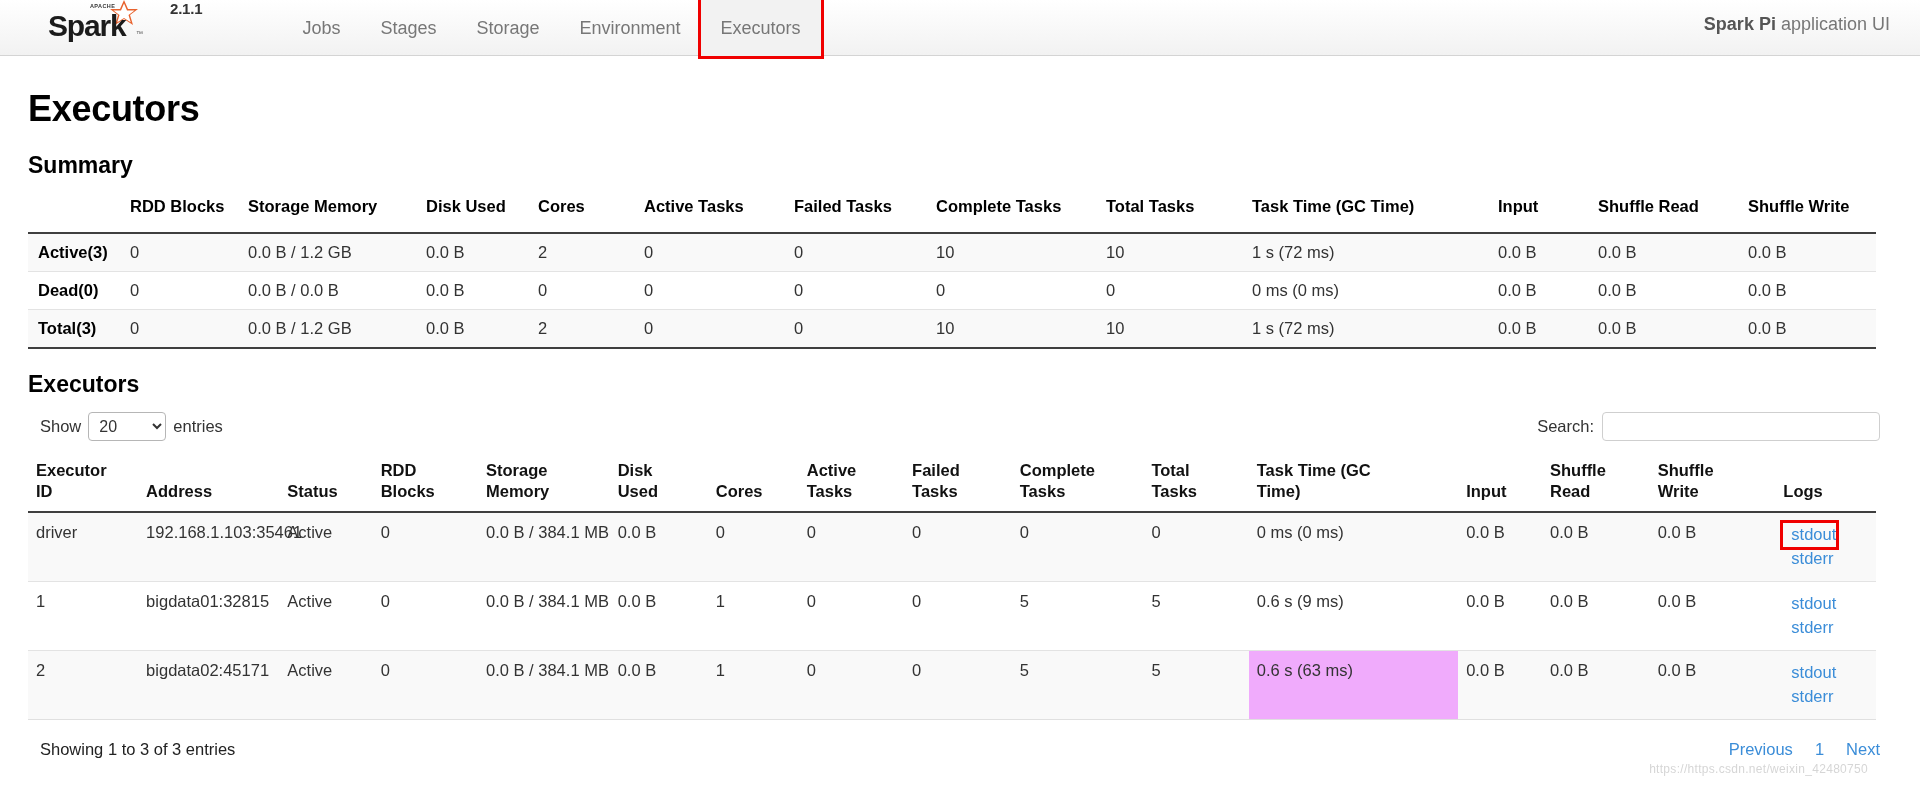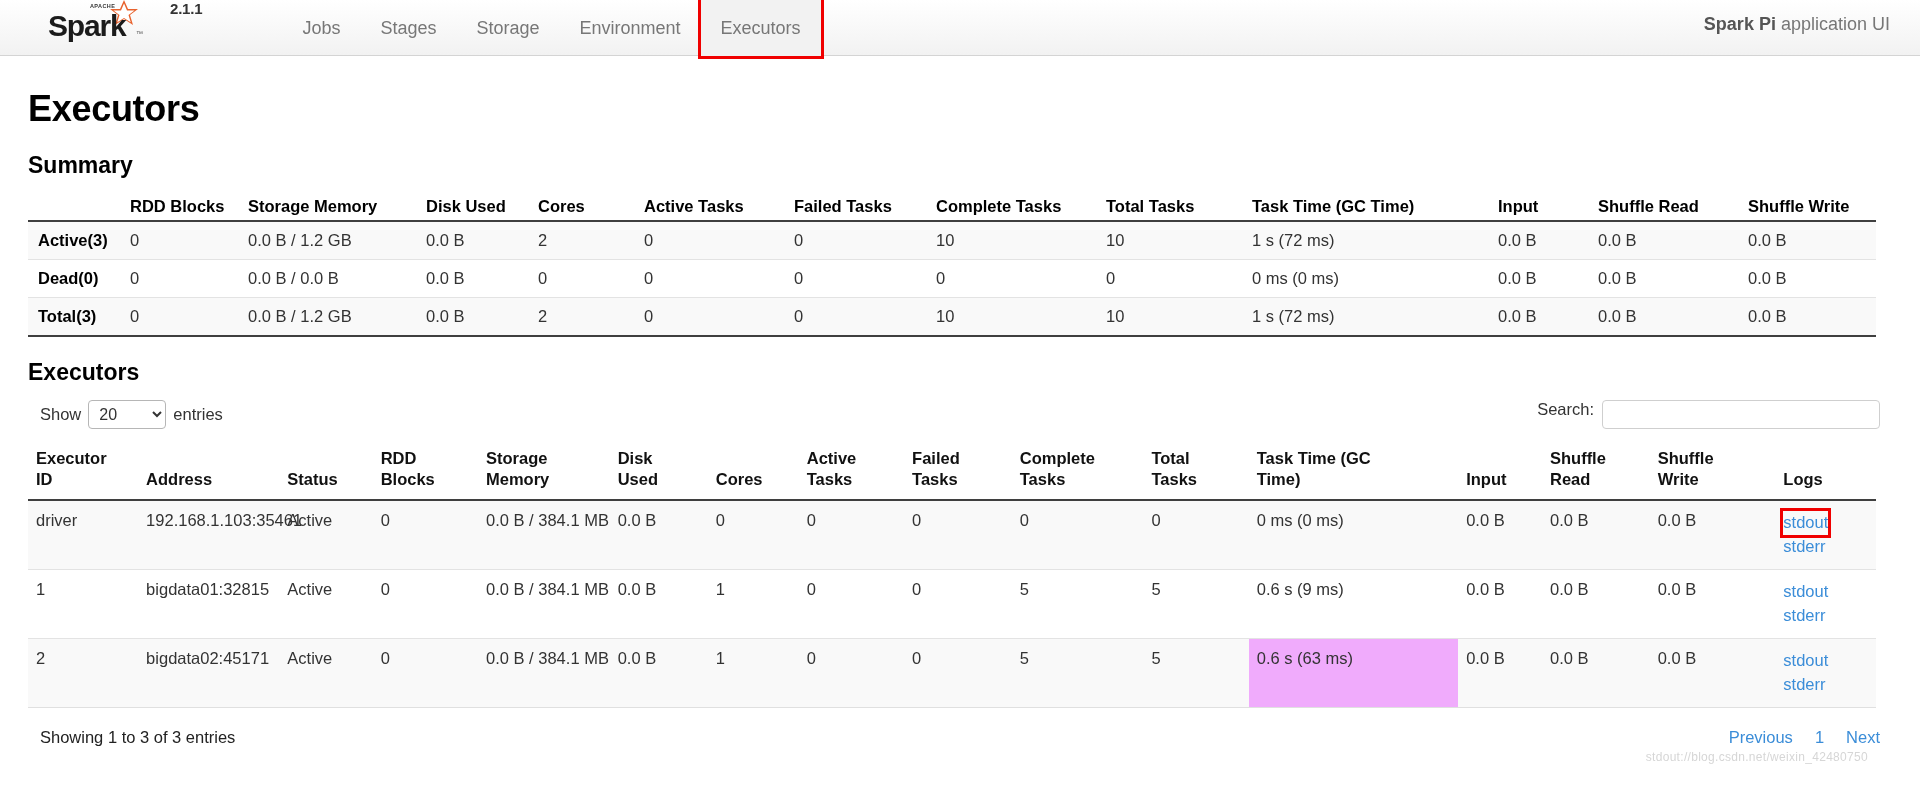--- a/index.html
+++ b/index.html
@@ -92,21 +92,21 @@
 
   
   table.summary {
     width: 1848px;
     border-collapse: collapse;
     font-size: 16.5px;
   }
   table.summary th {
     font-weight: bold;
     text-align: left;
-    padding: 4px 10px 4px 10px;
+    padding: 4px 10px 16px 10px;
     border-bottom: 2px solid #3f3f3f;
     white-space: nowrap;
     vertical-align: bottom;
   }
   table.summary td {
     padding: 9px 10px;
     border-bottom: 1px solid #e3e3e3;
     white-space: nowrap;
     color: #333;
   }
@@ -140,21 +140,21 @@
     border-radius: 4px;
     background: #fff;
     color: #333;
   }
   .dt-filter {
     position: absolute;
     right: 12px; top: 4px;
     font-size: 16.5px;
     color: #333;
     display: flex;
-    align-items: flex-start;
+    align-items: center;
     gap: 8px;
   }
   .dt-filter input {
     font-family: "Liberation Sans", sans-serif;
     font-size: 16px;
     height: 29px;
     width: 278px;
     border: 1px solid #cfcfcf;
     border-radius: 4px;
     padding: 3px 7px;
@@ -193,20 +193,21 @@
     color: #ffffff;
     padding-left: 8px;
   }
   td.logs { padding-top: 9px; }
   td.logs a {
     display: block;
     color: #3b8dd8;
     text-decoration: none;
     line-height: 1.45;
     width: fit-content;
+    padding-left: 8px;
   }
   a.log-highlight {
     outline: 3px solid #f00000;
     position: relative;
     z-index: 3;
   }
 
   
   .c-id      { width: 92px; }
   .c-addr    { width: 118px; }
@@ -530,16 +531,16 @@
     </tbody>
   </table>
 
   <div class="dt-footer">
     <div class="dt-info">Showing 1 to 3 of 3 entries</div>
     <div class="dt-paginate">
       <a href="#">Previous</a>
       <a href="#" class="pg-num">1</a>
       <a href="#">Next</a>
     </div>
-    <div class="watermark">stdout://blog.csdn.net/weixin_42480750</div>
+    <div class="watermark">https://https.csdn.net/weixin_42480750</div>
   </div>
 
 </div>
 
 </body></html>

